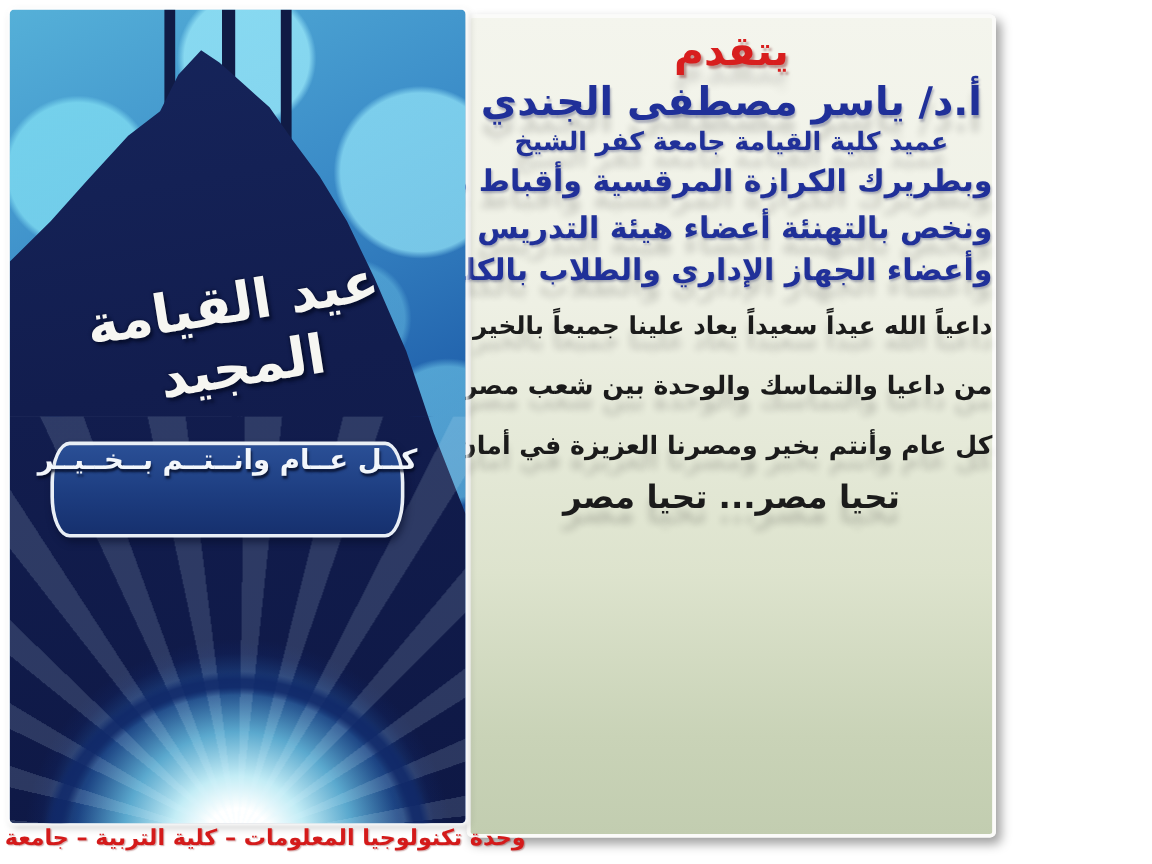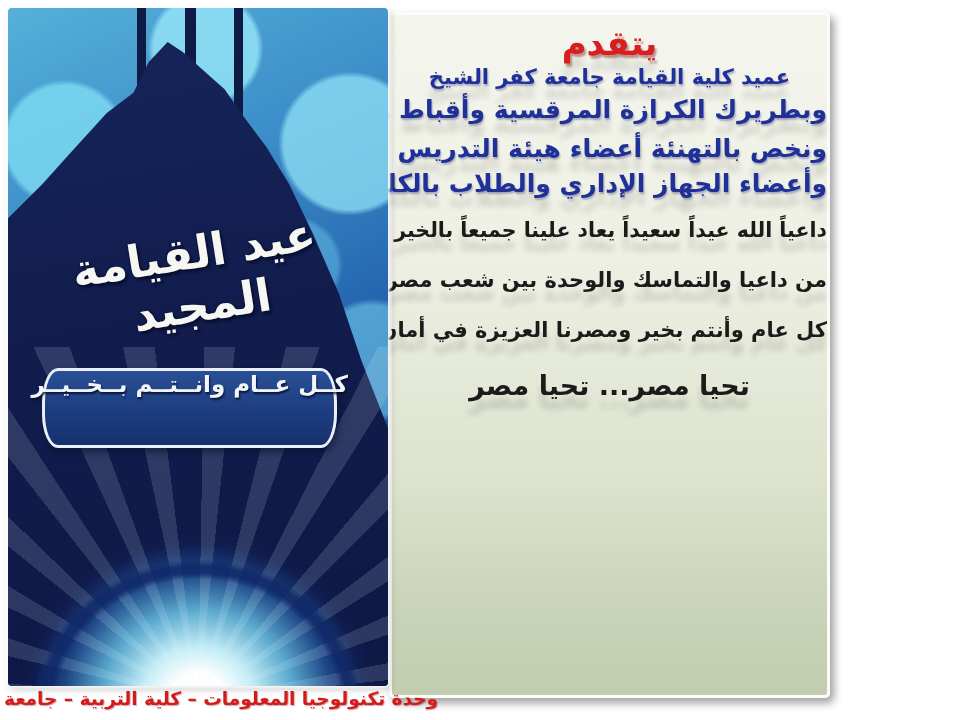--- a/index.html
+++ b/index.html
@@ -95,36 +95,37 @@
   .l-deantitle{font-size:21px;margin-top:2px;}
   .l-salutation{font-size:42px;margin-top:10px;}
   .l-recipient{font-size:25px;margin-top:8px;}
   .l-recipient2{font-size:25px;margin-top:6px;}
   .l-occasion{font-size:39px;margin-top:12px;}
   .l-special{font-size:25px;margin-top:10px;margin-left:44px;}
   .l-special2{font-size:25px;margin-top:6px;}
   .l-prayer1{font-size:20.5px;margin-top:20px;}
   .l-prayer2{font-size:21px;margin-top:26px;}
   .l-prayer3{font-size:21px;margin-top:26px;}
-  .l-closing{font-size:27px;margin-top:28px;}
+  .l-closing{font-size:27px;margin-top:16px;}
 
   
   .caption{
     position:absolute;left:8px;top:688px;width:430px;height:28px;
     direction:rtl;text-align:center;
     color:#d41a1a;font-size:18.5px;font-weight:bold;
     text-shadow:1px 1px 1px rgba(120,10,10,.35);
     white-space:nowrap;
   }
 </style>
 </head>
 <body>
 
 <div class="panel">
   <span class="line red-callig l-greeting">يتقدم</span>
+  <span class="line blue-callig l-name">أ.د/ ياسر مصطفى الجندي</span>
   <span class="line blue-callig l-deantitle">عميد كلية القيامة جامعة كفر الشيخ</span>
   <span class="line blue-callig l-recipient2">وبطريرك الكرازة المرقسية وأقباط مصر</span>
   <span class="line blue-callig l-special">ونخص بالتهنئة أعضاء هيئة التدريس</span>
   <span class="line blue-callig l-special2">وأعضاء الجهاز الإداري والطلاب بالكلية</span>
   <span class="line black-callig l-prayer1">داعياً الله عيداً سعيداً يعاد علينا جميعاً بالخير والسلامة والمزيد</span>
   <span class="line black-callig l-prayer2">من داعيا والتماسك والوحدة بين شعب مصر الأصيل</span>
   <span class="line black-callig l-prayer3">كل عام وأنتم بخير ومصرنا العزيزة في أمان وتقدم ورخاء</span>
   <span class="line black-callig l-closing">تحيا مصر... تحيا مصر</span>
 </div>
 

